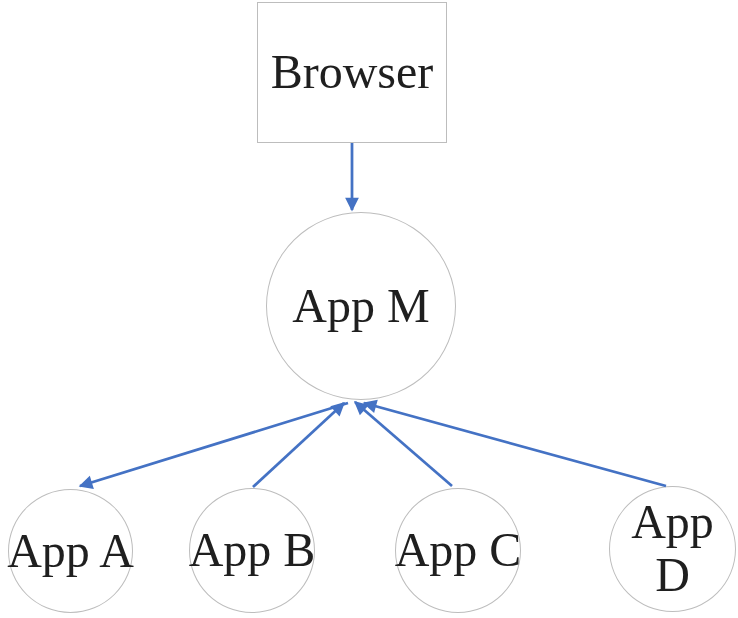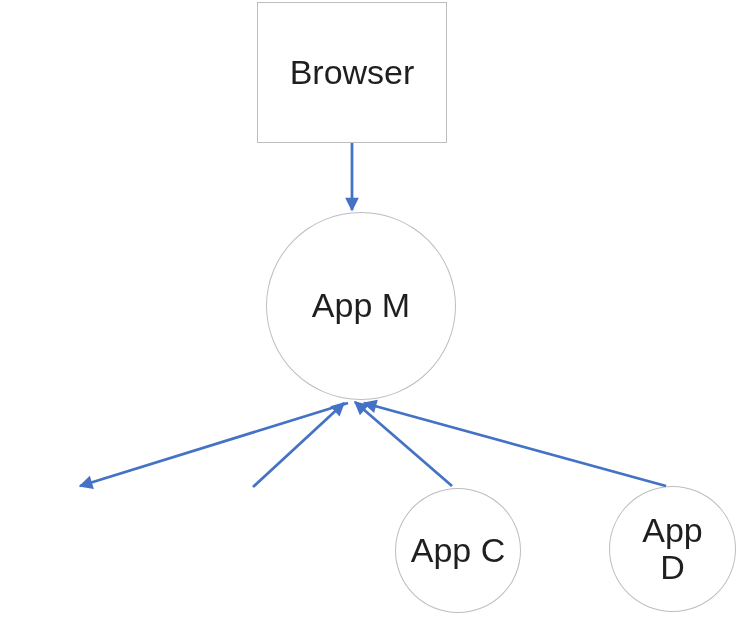--- a/index.html
+++ b/index.html
@@ -37,23 +37,24 @@
   }
   .node {
     position: absolute;
     box-sizing: border-box;
     display: flex;
     align-items: center;
     justify-content: center;
     background: var(--node-fill);
     border: 1px solid var(--node-border);
     color: var(--text);
-    font-size: 34px;
+    font-size: 48px;
     line-height: 1.1;
     z-index: 1;
+    font-family: Liberation Serif, serif;
   }
   .node.circle { border-radius: 50%; }
   .node .label { white-space: nowrap; text-align: center; }
   .node.wrap .label {
     white-space: normal;
     width: 86px;
   }
   
   .n-browser { left: 257px; top: 2px;   width: 190px; height: 141px; }
   .n-app-m   { left: 266px; top: 212px; width: 190px; height: 188px; }
@@ -81,21 +82,27 @@
   </svg>
 
   <div class="node rect n-browser">
     <span class="label">Browser</span>
   </div>
 
   <div class="node circle n-app-m">
     <span class="label">App M</span>
   </div>
 
+  <div class="node circle n-app-a">
+    <span class="label">App A</span>
+  </div>
 
+  <div class="node circle n-app-b">
+    <span class="label">App B</span>
+  </div>
 
   <div class="node circle n-app-c">
     <span class="label">App C</span>
   </div>
 
   <div class="node circle wrap n-app-d">
     <span class="label">App D</span>
   </div>
 
 </div>

